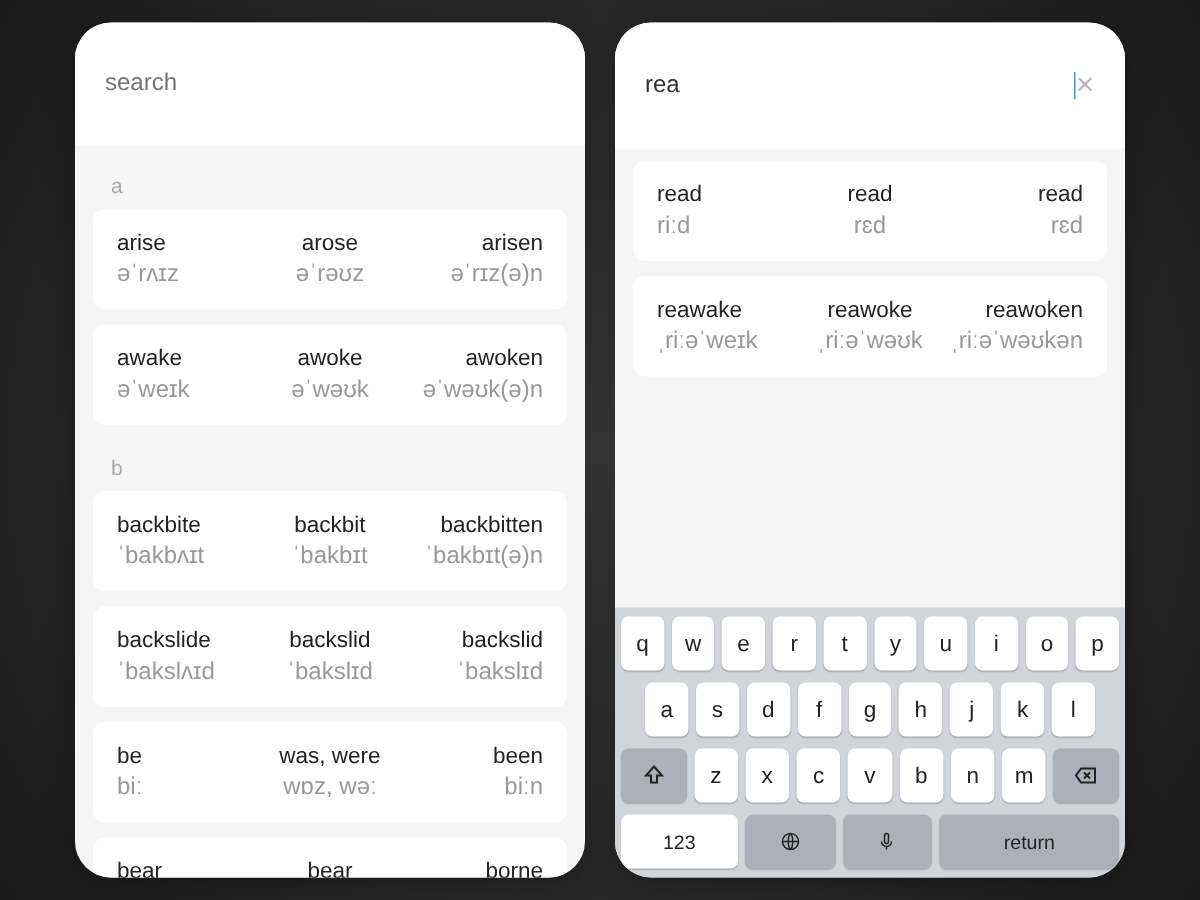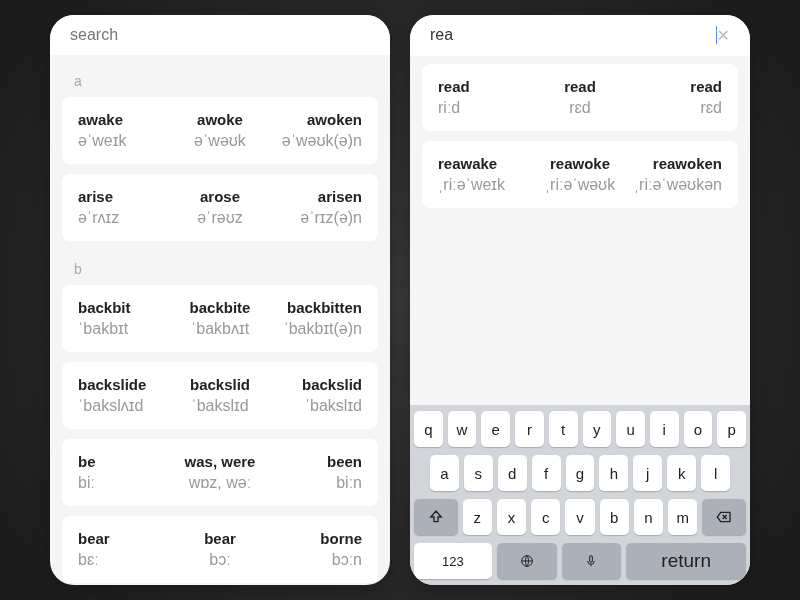--- a/index.html
+++ b/index.html
@@ -1,87 +1,87 @@
 <!DOCTYPE html>
 <html><head>
 <meta charset="utf-8">
 <style>
 *{margin:0;padding:0;box-sizing:border-box;font-family:-apple-system,BlinkMacSystemFont,'Segoe UI',sans-serif}
 body{background:radial-gradient(circle at center,#3a3a3a 0%,#1a1a1a 100%);width:800px;height:600px;display:flex;justify-content:center;align-items:center;gap:20px;padding:20px}
 .phone{width:340px;height:570px;background:#f5f5f5;border-radius:24px;overflow:hidden;display:flex;flex-direction:column;box-shadow:0 4px 20px rgba(0,0,0,.3)}
-.search-bar{padding:11px 20px;background:#fff;display:flex;align-items:flex-start;justify-content:space-between}
+.search-bar{padding:32px 20px;background:#fff;display:flex;align-items:center;justify-content:space-between}
 .search-input{border:none;outline:none;font-size:16px;color:#888;background:transparent;flex:1;font-weight:300}
 .search-input.active{color:#333}
 .cursor{display:inline-block;width:1px;height:18px;background:#4a90d9;margin-left:1px;vertical-align:middle}
 .clear-btn{color:#bbb;font-size:16px;cursor:pointer}
 .content{flex:1;overflow-y:auto;padding:8px 12px}
 .section-header{padding:10px 12px 8px;color:#aaa;font-size:14px;font-weight:400}
 .card{background:#fff;border-radius:8px;margin-bottom:10px;padding:14px 16px;display:grid;grid-template-columns:1fr 1fr 1fr;gap:8px}
 .card-col{display:flex;flex-direction:column;gap:4px}
 .card-col:nth-child(1){text-align:left}
 .card-col:nth-child(2){text-align:center}
 .card-col:nth-child(3){text-align:right}
-.word{font-size:15px;color:#222;font-weight:700}
+.word{font-size:15px;color:#222;font-weight:400}
 .ipa{font-size:16px;color:#999;font-weight:300}
 .keyboard{background:#d1d4d9;padding:6px 4px;display:flex;flex-direction:column;gap:8px}
 .kb-row{display:flex;gap:5px;justify-content:center}
 .key{background:#fff;border-radius:5px;height:36px;flex:1;display:flex;align-items:center;justify-content:center;font-size:15px;color:#222;box-shadow:0 1px 1px rgba(0,0,0,.2);cursor:pointer}
 .key.fn{background:#acb1b9;flex:1.3}
 .key.space{flex:4;font-size:13px}
-.key.ret{flex:2;font-size:19px;background:#acb1b9}
+.key.ret{flex:2;font-size:13px;background:#acb1b9}
 .key.num{flex:1.3;background:#ffffff;font-size:13px}
 .row2{padding:0 16px}
 svg{width:16px;height:16px}
 </style>
 </head>
 <body>
 
 <div class="phone">
   <div class="search-bar">
     <input class="search-input" placeholder="search" style="">
   </div>
   <div class="content" id="left-content">
       <div class="section-header">a</div>
       <div class="card">
 <div class="card-col">
+          <span class="word">arise</span>
+          <span class="ipa">əˈrʌɪz</span>
+        </div>
+<div class="card-col">
+          <span class="word">arose</span>
+          <span class="ipa">əˈrəʊz</span>
+        </div>
+<div class="card-col">
+          <span class="word">arisen</span>
+          <span class="ipa">əˈrɪz(ə)n</span>
+        </div>
+</div>
+      <div class="card">
+<div class="card-col">
           <span class="word">awake</span>
           <span class="ipa">əˈweɪk</span>
         </div>
 <div class="card-col">
           <span class="word">awoke</span>
           <span class="ipa">əˈwəʊk</span>
         </div>
 <div class="card-col">
           <span class="word">awoken</span>
           <span class="ipa">əˈwəʊk(ə)n</span>
         </div>
 </div>
-      <div class="card">
-<div class="card-col">
-          <span class="word">arise</span>
-          <span class="ipa">əˈrʌɪz</span>
-        </div>
-<div class="card-col">
-          <span class="word">arose</span>
-          <span class="ipa">əˈrəʊz</span>
-        </div>
-<div class="card-col">
-          <span class="word">arisen</span>
-          <span class="ipa">əˈrɪz(ə)n</span>
-        </div>
-</div>
       <div class="section-header">b</div>
       <div class="card">
+<div class="card-col">
+          <span class="word">backbite</span>
+          <span class="ipa">ˈbakbʌɪt</span>
+        </div>
 <div class="card-col">
           <span class="word">backbit</span>
           <span class="ipa">ˈbakbɪt</span>
-        </div>
-<div class="card-col">
-          <span class="word">backbite</span>
-          <span class="ipa">ˈbakbʌɪt</span>
         </div>
 <div class="card-col">
           <span class="word">backbitten</span>
           <span class="ipa">ˈbakbɪt(ə)n</span>
         </div>
 </div>
       <div class="card">
 <div class="card-col">
           <span class="word">backslide</span>
           <span class="ipa">ˈbakslʌɪd</span>

